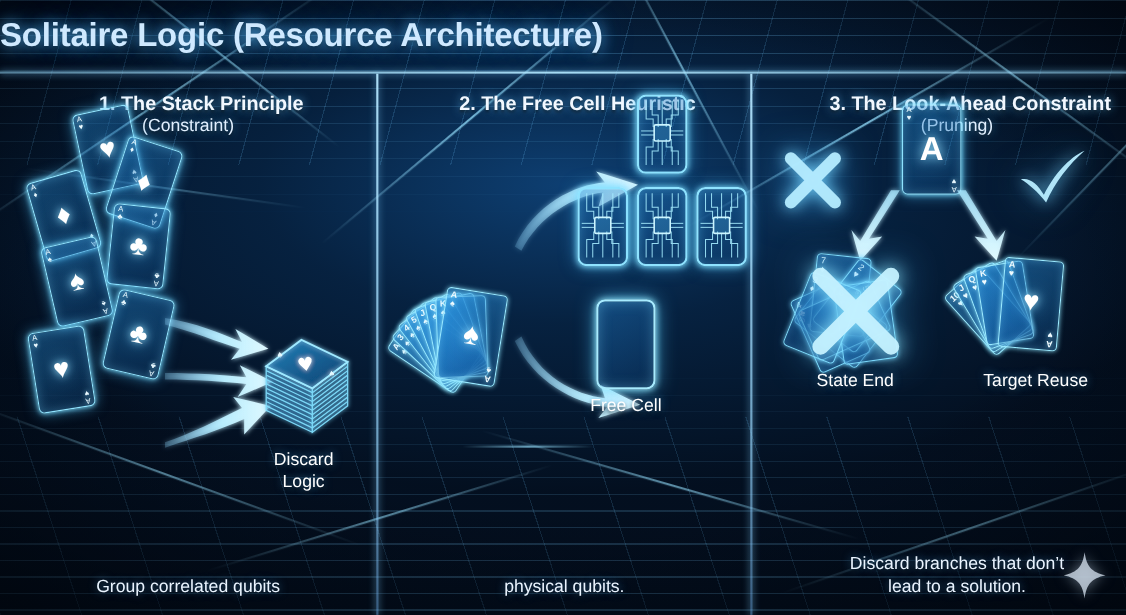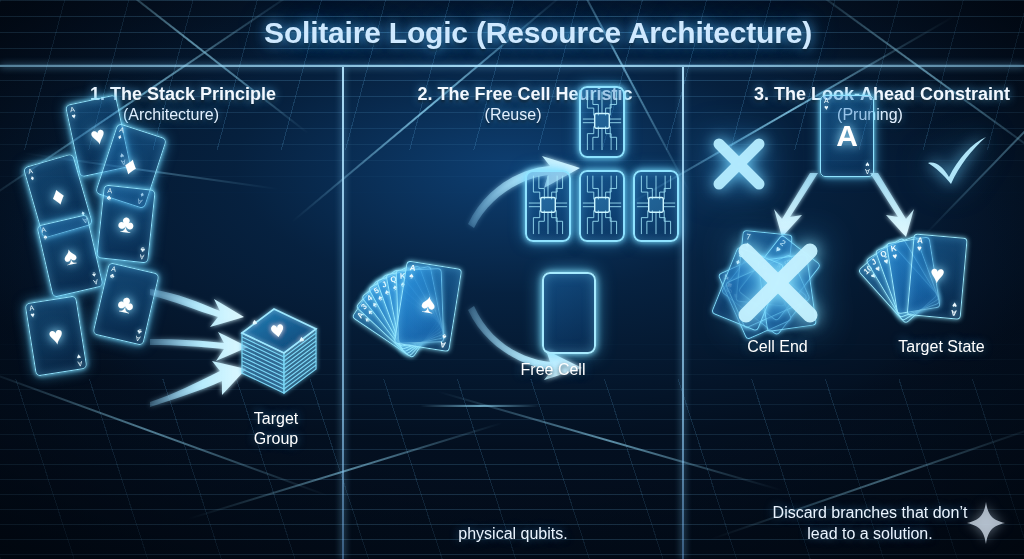--- a/index.html
+++ b/index.html
@@ -68,21 +68,21 @@
 
   .vignette {
     position: absolute; inset: 0;
     background: radial-gradient(ellipse 75% 70% at 50% 45%, rgba(0,0,0,0) 55%, rgba(0,4,10,0.72) 100%);
     pointer-events: none;
   }
 
   
   #header {
     position: absolute; top: 0; left: 0; width: 812px; height: 66px;
-    display: flex; align-items: center; justify-content: flex-end;
+    display: flex; align-items: center; justify-content: flex-start;
     z-index: 6;
   }
   #title {
     font-size: 30px; font-weight: bold; letter-spacing: -0.2px;
     color: #cfe9ff;
     text-shadow: 0 0 12px rgba(90,190,255,0.85), 0 0 26px rgba(60,160,255,0.55), 0 2px 3px rgba(0,0,0,0.8);
   }
 
   .hr-top {
     position: absolute; top: 65px; left: 0; width: 1024px; height: 2px;
@@ -216,21 +216,21 @@
 
   #freecell {
     position: absolute; left: 198px; top: 205px;
     width: 54px; height: 82px;
     border: 2.2px solid #a7ebff; border-radius: 8px;
     background: linear-gradient(150deg, rgba(32,120,195,0.46), rgba(12,70,132,0.34));
     box-shadow: 0 0 7px rgba(150,235,255,1), 0 0 18px rgba(80,200,255,0.7),
                 inset 0 0 12px rgba(130,220,255,0.35);
   }
   #freecell-label {
-    position: absolute; left: 134px; top: 294px; width: 150px;
+    position: absolute; left: 150px; top: 294px; width: 150px;
     text-align: center; font-size: 16px; color: #ffffff;
     text-shadow: 0 0 8px rgba(90,185,255,0.65), 0 2px 4px rgba(0,0,0,0.9);
   }
 
   
   #ace-top { left: 136px; top: 28px; width: 54px; height: 82px; }
   #ace-top .big {
     position: absolute; left: 50%; top: 50%; transform: translate(-50%,-50%);
     font-size: 30px; font-weight: bold; color: #ffffff;
     text-shadow: 0 0 10px rgba(160,230,255,0.95), 0 0 20px rgba(90,200,255,0.75);
@@ -331,21 +331,21 @@
     <div id="title">Solitaire Logic (Resource Architecture)</div>
   </div>
   <div class="hr-top"></div>
   <div class="vdiv left"></div>
   <div class="vdiv right"></div>
 
   <div class="col c1">
 
     <div class="col-head">
       <div class="col-title">1. The Stack Principle</div>
-      <div class="col-sub">(Architecture)</div>
+      <div class="col-sub">(Constraint)</div>
     </div>
 
     <div id="scatter">
       <div class="card sc" style="left:72px; top:32px; transform:rotate(-12deg);">
         <div class="rk"><span>A</span><br><span>♥</span></div>
         <div class="pip-c">♥</div>
         <div class="rk br"><span>A</span><br><span>♥</span></div>
       </div>
 
       <div class="card sc" style="left:105px; top:62px; transform:rotate(18deg);">
@@ -439,34 +439,34 @@
             <path d="M14,72 L56,92 L88,68"></path>
           </g>
 
           <path d="M14,36 L46,12 L88,32 L56,56 Z" fill="url(#topg)" stroke="#9fe8ff" stroke-width="1.7"></path>
           <text x="50" y="40" font-family="'DejaVu Sans', sans-serif" font-size="17" fill="#ffffff" text-anchor="middle" transform="rotate(-9 50 36)">♥</text>
           <text x="27" y="28" font-family="'DejaVu Sans', sans-serif" font-size="7" fill="#e6f9ff" text-anchor="middle" transform="rotate(-9 27 28)">♠</text>
           <text x="74" y="45" font-family="'DejaVu Sans', sans-serif" font-size="7" fill="#e6f9ff" text-anchor="middle" transform="rotate(-9 74 45)">♠</text>
         </g>
       </svg>
       <div id="stack-label">
-        <span>Target</span>
-        <span>Group</span>
+        <span>Discard</span>
+        <span>Logic</span>
       </div>
     </div>
 
     <div class="col-caption">
+      <span class="cap-l">Group correlated qubits</span>
     </div>
   </div>
 
   <div class="col c2">
 
     <div class="col-head">
       <div class="col-title">2. The Free Cell Heuristic</div>
-      <div class="col-sub">(Reuse)</div>
     </div>
 
     <div id="fan">
       <div class="fanc" style="transform:rotate(-56deg);">
         <div class="fr"><span>A</span><br><span>♠</span></div>
       </div>
       <div class="fanc" style="transform:rotate(-47deg);">
         <div class="fr"><span>3</span><br><span>♠</span></div>
       </div>
       <div class="fanc" style="transform:rotate(-38deg);">
@@ -695,24 +695,24 @@
         <div class="tr"><span>K</span><br><span>♥</span></div>
       </div>
       <div class="tf hero" style="transform:rotate(5deg); left:46px; top:10px;">
         <div class="tr"><span>A</span><br><span>♥</span></div>
         <div class="big">♥</div>
         <div class="tr br"><span>A</span><br><span>♥</span></div>
       </div>
     </div>
 
     <div class="sublabel" id="dead-label">
-      <span>Cell End</span>
+      <span>State End</span>
     </div>
     <div class="sublabel" id="target-label">
-      <span>Target State</span>
+      <span>Target Reuse</span>
     </div>
 
     <div class="col-caption">
       <span class="cap-l">Discard branches that don’t</span>
       <span class="cap-l">lead to a solution.</span>
     </div>
   </div>
 
   <svg id="sparkle" width="40" height="44" viewBox="0 0 40 44">
     <path d="M20,1 C22,14 26,19 39,22 C26,25 22,30 20,43 C18,30 14,25 1,22 C14,19 18,14 20,1 Z" fill="#c8d4e2" opacity="0.82"></path>

